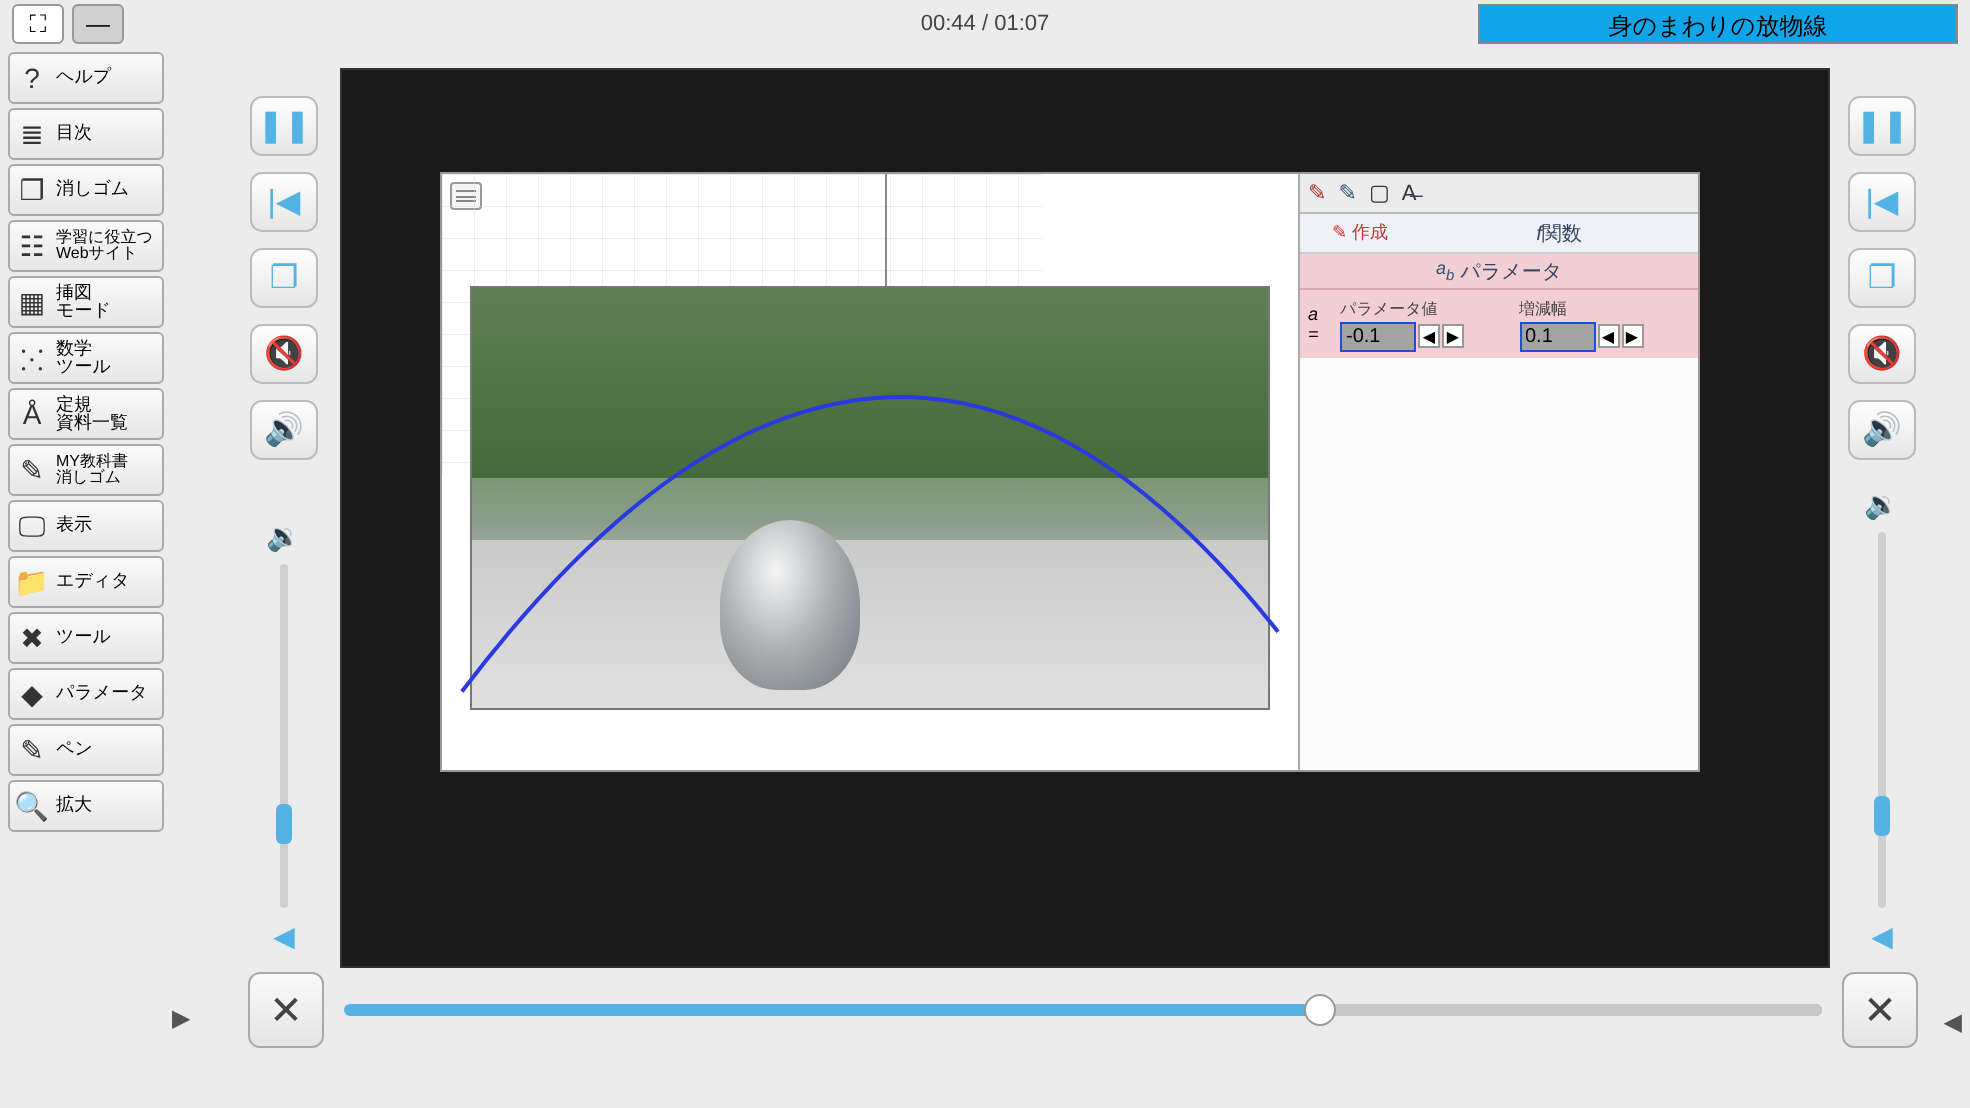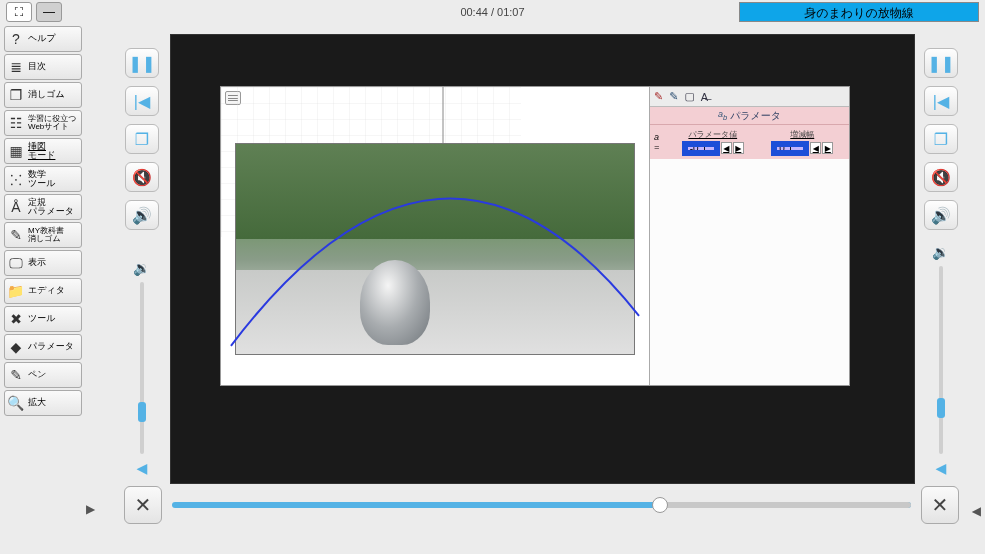--- a/index.html
+++ b/index.html
@@ -51,24 +51,24 @@
 .fp-row1 .lbl1{ width:60px; font-size:9px; text-align:center; color:#c33;}
 .fp-row1 .lbl2{ flex:1; text-align:center; font-size:10px; color:#346;}
 .fp-eq { height:22px; background:#e0e6ec; display:flex; align-items:center; padding:0 4px; border-bottom:1px solid #aac;}
 .fp-eq .pre{font-size:9px; font-style:italic; color:#557; margin-right:2px;}
 .fp-eq .box{flex:1; height:16px; background:#fff; border:1px solid #888; font-size:10px; font-style:italic; padding:0 3px; display:flex; align-items:center;}
 .fp-eq .box sup{font-size:7px;}
 .fp-param-h { height:18px; background:#f3cfd3; text-align:center; font-size:10px; color:#346; display:flex; align-items:center; justify-content:center; border-bottom:1px solid #d8a8ad;}
 .fp-param-h .ab{font-style:italic; color:#357; margin-right:3px; font-size:9px;}
 .fp-param-r { height:34px; background:#f3cfd3; display:flex; align-items:center; padding:0 4px; gap:4px;}
 .fp-param-r .alab{font-style:italic; font-size:9px; width:12px;}
-.fp-param-r .col{flex:1; display:flex; flex-direction:column; align-items:center; gap:1px;text-decoration:underline;}
+.fp-param-r .col{flex:1; display:flex; flex-direction:column; gap:1px;}
 .fp-param-r .col .h{font-size:8px; color:#444;}
 .fp-param-r .col .row{display:flex; align-items:center; gap:1px;}
-.fp-param-r input{width:38px; height:15px; font-size:10px; border:6px solid #1d4ed8; padding:0 2px; background:#c4b5fd;}
+.fp-param-r input{width:38px; height:15px; font-size:10px; border:1px solid #1d4ed8; padding:0 2px; background:#a3a3a3;}
 .fp-param-r .arrow{width:11px; height:12px; background:#fff; border:1px solid #999; font-size:8px; display:flex; align-items:center; justify-content:center; cursor:pointer;}
 
 
 .bottombar { position: absolute; left: 124px; right: 26px; bottom: 30px; display:flex; align-items:center; gap:10px; }
 .closebtn { width:38px; height:38px; background:linear-gradient(#fafafa,#e4e4e4); border:1px solid #aaa; border-radius:6px; font-size:20px; display:flex; align-items:center; justify-content:center; cursor:pointer; color:#444;}
 .hslider { flex:1; height:6px; background:#54b2e5; border-radius:3px; position:relative;}
 .hslider .rest { position:absolute; right:0; top:0; bottom:0; background:#c8c8c8; border-radius:0 3px 3px 0;}
 .hslider .thumb { position:absolute; top:50%; transform:translate(-50%,-50%); width:16px; height:16px; background:#fff; border:1px solid #999; border-radius:50%;}
 .rarrow { position:absolute; right:4px; bottom:36px; font-size:12px; color:#555;}
 </style>
@@ -97,32 +97,32 @@
       <span class="sicon">❐</span>
       <span class="slabel">消しゴム</span>
     </div>
   <div class="sbtn">
       <span class="sicon">☷</span>
       <span class="slabel" style="font-size:8px;white-space:pre-line;">学習に役立つ
 Webサイト</span>
     </div>
   <div class="sbtn">
       <span class="sicon">▦</span>
-      <span class="slabel" style="white-space:pre-line;text-decoration:underline;">挿図
+      <span class="slabel" style="white-space:pre-line;">挿図
 モード</span>
     </div>
   <div class="sbtn">
       <span class="sicon">⁙</span>
       <span class="slabel" style="white-space:pre-line;">数学
 ツール</span>
     </div>
   <div class="sbtn">
       <span class="sicon">Å</span>
       <span class="slabel" style="white-space:pre-line;">定規
-パラメータ</span>
+資料一覧</span>
     </div>
   <div class="sbtn">
       <span class="sicon">✎</span>
       <span class="slabel" style="font-size:8px;white-space:pre-line;">MY教科書
 消しゴム</span>
     </div>
   <div class="sbtn">
       <span class="sicon">🖵</span>
       <span class="slabel">表示</span>
     </div>
@@ -210,20 +210,24 @@
       <path d="M 10 260 Q 222 -20 420 230" fill="none" stroke="#2a3ae0" stroke-width="2"></path>
     </svg>
   </div>
   <div class="func-panel">
     <div class="fp-toolbar">
       <span style="color:#a33">✎</span>
       <span style="color:#357">✎</span>
       <span>▢</span>
       <span>A̶</span>
     </div>
+    <div class="fp-row1">
+      <div class="lbl1"><span style="color:#c33">✎</span> <span>作成</span></div>
+      <div class="lbl2"><span style="font-style:italic">f</span><span>関数</span></div>
+    </div>
     <div class="fp-param-h">
       <span class="ab"><i>a<sub>b</sub></i></span>
       <span>パラメータ</span>
     </div>
     <div class="fp-param-r">
       <span class="alab">a =</span>
       <div class="col">
         <div class="h">パラメータ値</div>
         <div class="row">
           <input value="-0.1" style="">

